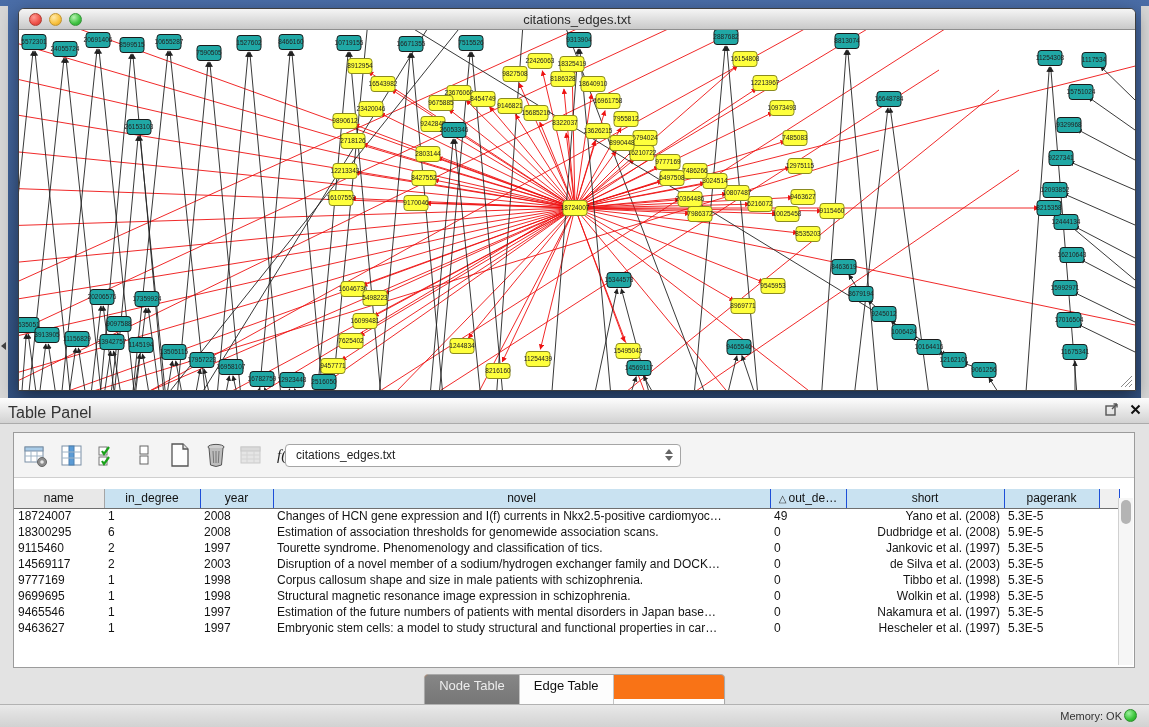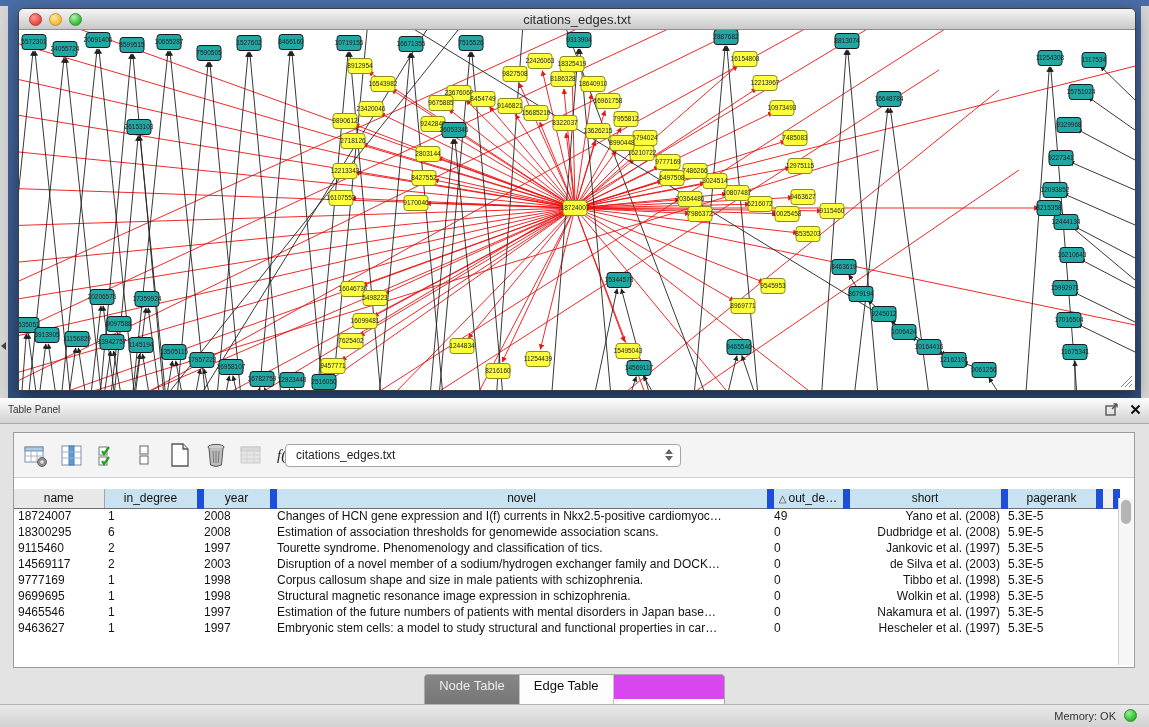--- a/index.html
+++ b/index.html
@@ -29,61 +29,61 @@
   .tl.yellow { left:30px; background:radial-gradient(circle at 35% 30%, #ffe9a8, #f8c13e 60%, #d99a23); border:1px solid #c09431;}
   .tl.green  { left:50px; background:radial-gradient(circle at 35% 30%, #b6f2b0, #3fc242 60%, #2d9a33); border:1px solid #37953b;}
   .canvas { position:relative; width:1116px; height:360px; background:#ffffff; overflow:hidden; }
   .resize-grip { position:absolute; right:2px; bottom:2px; width:14px; height:14px; }
   .splitter-handle { position:absolute; left:570px; top:399px; width:12px; height:7px; }
 
   
   .tablepanel { position:absolute; left:0; top:398px; width:1149px; height:329px; background:#e3e3e3; }
   .tp-header { height:26px; background:linear-gradient(#fdfdfd,#d2d2d2);
                border-bottom:1px solid #ababab; position:relative; }
-  .tp-title { position:absolute; left:8px; top:6px; font-size:10px; color:#333; }
+  .tp-title { position:absolute; left:8px; top:6px; font-size:16px; color:#333; }
   .tp-icons { position:absolute; right:8px; top:5px; display:flex; gap:12px; align-items:center; }
 
   .inner { position:absolute; left:13px; top:34px; width:1122px; height:236px;
            background:#fff; border:1px solid #9b9b9b; }
   .toolbar { position:relative; height:45px; background:#f4f4f4;
              border-bottom:1px solid #cfcfcf; display:flex; align-items:center; gap:9px; padding-left:8px; }
   .tbtn { width:27px; height:27px; display:flex; align-items:center; justify-content:center; }
   .tbtn.disabled { opacity:.4; }
   .fx-label { font-family:"Liberation Serif", serif; font-style:italic; font-size:15px; color:#222; }
   .combo { position:absolute; left:271px; top:11px; width:396px; height:23px;
            background:#fff; border:1px solid #a5a5a5; border-radius:4px;
            font-size:12px; color:#222; line-height:21px; padding-left:10px; }
   .combo .stepper { position:absolute; right:7px; top:4px; display:flex; flex-direction:column; gap:2px; }
   .combo .stepper i { width:0; height:0; border-left:4px solid transparent; border-right:4px solid transparent; display:block; }
   .combo .stepper i.up { border-bottom:5px solid #666; }
   .combo .stepper i.down { border-top:5px solid #666; }
 
   table.grid { border-collapse:collapse; table-layout:fixed; width:1106px; font-size:12px;margin-top:11px; }
   table.grid th { height:19px; font-weight:normal; color:#111; background:#c9e2f1;
-                  border-right:7px solid #1d4ed8; border-bottom:1px solid #6f6f6f; overflow:hidden; white-space:nowrap; }
+                  border-right:1px solid #1d4ed8; border-bottom:1px solid #6f6f6f; overflow:hidden; white-space:nowrap; }
   table.grid th.graycol { background:#e8e8e8; border-right:1px solid #a5a5a5; }
   table.grid td { height:16px; color:#141414; padding:0 4px; overflow:hidden;
                   white-space:nowrap; text-overflow:ellipsis; }
   table.grid td.c { text-align:right; }
   .sort-tri { font-size:10px; color:#333; margin-right:2px; }
   .vscroll { position:absolute; right:1px; top:65px; width:15px; height:167px;
              background:#f6f6f6; border-left:1px solid #d0d0d0; }
   .vscroll .thumb { position:absolute; left:2px; top:2px; width:10px; height:24px;
                     background:#b4b4b4; border-radius:6px; }
 
   .tabsrow { position:absolute; left:0; top:276px; width:100%; display:flex; justify-content:center; }
   .segmented { display:flex; border:1px solid #a9a9a9; border-radius:4px; overflow:hidden;
-               background:#d946ef; box-shadow:0 1px 1px rgba(0,0,0,.15); }
+               background:#f97316; box-shadow:0 1px 1px rgba(0,0,0,.15); }
   .seg { padding:3px 14px; font-size:13px; color:#111; background:#fdfdfd; border-right:1px solid #c4c4c4; }
   .seg:last-child { border-right:none;margin-top:24px; }
   .seg.sel { background:linear-gradient(#868686,#6e6e6e); color:#ececec; }
 
   .statusbar { position:absolute; left:0; bottom:0; width:100%; height:23px;
                background:linear-gradient(#e9e9e9,#d2d2d2); border-top:1px solid #b2b2b2; }
-  .mem { position:absolute; right:12px; top:4px; display:flex; align-items:center; gap:8px; }
+  .mem { position:absolute; right:12px; top:4px; display:flex; align-items:center; gap:2px; }
   .mem span { font-size:11px; color:#333; }
   .mem .dot { width:13px; height:13px; border-radius:50%;
               background:radial-gradient(circle at 35% 30%, #9cf09c, #37c337 60%, #259a25);
               border:1px solid #2c8f2c; }
 
   svg text.nl { font-family:"Liberation Sans", sans-serif; font-size:6.5px; fill:#222; }
 </style>
 </head>
 <body>
 

